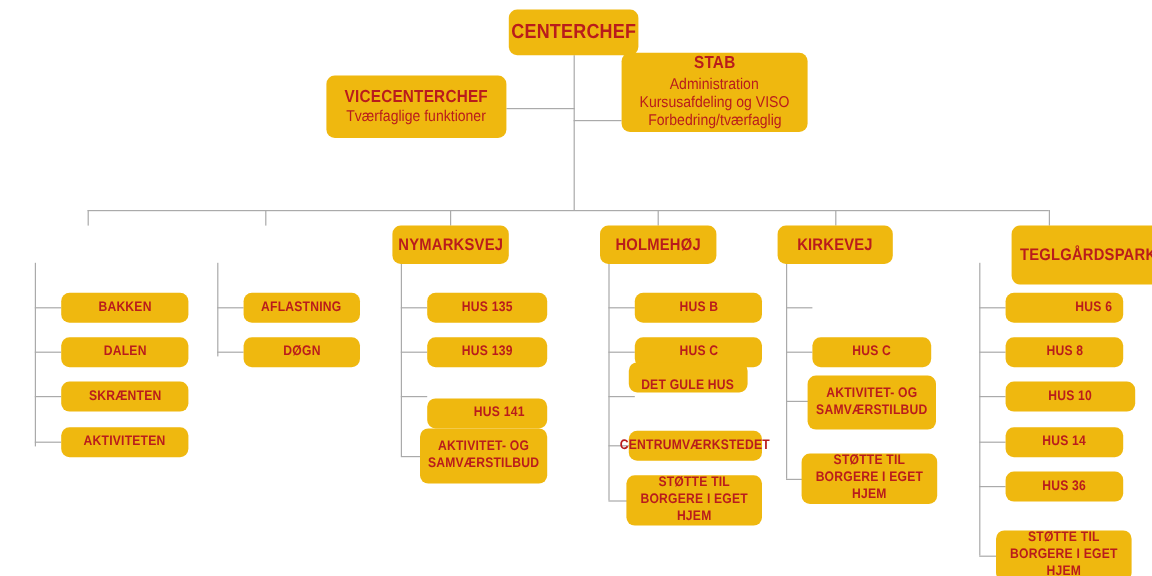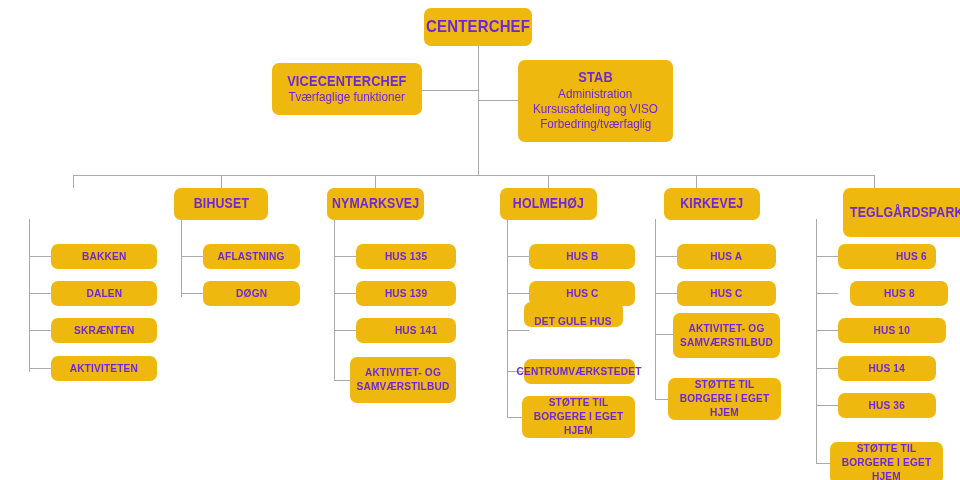--- a/index.html
+++ b/index.html
@@ -18,21 +18,21 @@
   .node {
     position: absolute;
     background: #EFB80F;
     border-radius: 7px;
     box-sizing: border-box;
     display: flex;
     flex-direction: column;
     align-items: center;
     justify-content: center;
     text-align: center;
-    color: #6d28d9;
+    color: #b91c1c;
     z-index: 2;
   }
   .node .title {
     font-weight: bold;
     letter-spacing: 0.2px;
     line-height: 1.08;
     transform: scaleX(0.88);
     white-space: nowrap;
   }
   .node .sub {
@@ -119,37 +119,34 @@
 
   <div class="node root" style="left:424px; top:8px; width:108px; height:38px;">
     <span class="title">CENTERCHEF</span>
   </div>
 
   <div class="node lvl2" style="left:272px; top:63px; width:150px; height:52px;">
     <span class="title">VICECENTERCHEF</span>
     <span class="sub">Tværfaglige funktioner</span>
   </div>
 
-  <div class="node lvl2" style="left:518px; top:60px; width:155px; height:82px;">
+  <div class="node lvl2" style="left:518px; top:44px; width:155px; height:66px;">
     <span class="title">STAB</span>
     <span class="sub">Administration</span>
     <span class="sub">Kursusafdeling og VISO</span>
     <span class="sub">Forbedring/tværfaglig</span>
   </div>
 
-  <div class="node dept" style="left:174px; top:188px; width:94px; height:32px;">
-    <span class="title">BIHUSET</span>
-  </div>
   <div class="node dept" style="left:327px; top:188px; width:97px; height:32px;">
     <span class="title">NYMARKSVEJ</span>
   </div>
   <div class="node dept" style="left:500px; top:188px; width:97px; height:32px;">
     <span class="title">HOLMEHØJ</span>
   </div>
-  <div class="node dept" style="left:664px; top:188px; width:96px; height:32px;">
+  <div class="node dept" style="left:648px; top:188px; width:96px; height:32px;">
     <span class="title">KIRKEVEJ</span>
   </div>
   <div class="node dept" style="left:819px; top:188px; width:145px; height:49px;margin-left:24px;">
     <span class="title">TEGLGÅRDSPARKEN</span>
   </div>
 
   <div class="node leaf" style="left:51px; top:244px; width:106px; height:25px;">
     <span class="title">BAKKEN</span>
   </div>
   <div class="node leaf" style="left:51px; top:318px; width:106px; height:25px;">
@@ -168,21 +165,21 @@
   <div class="node leaf" style="left:203px; top:281px; width:97px; height:25px;">
     <span class="title">DØGN</span>
   </div>
 
   <div class="node leaf" style="left:356px; top:244px; width:100px; height:25px;">
     <span class="title">HUS 135</span>
   </div>
   <div class="node leaf" style="left:356px; top:281px; width:100px; height:25px;">
     <span class="title">HUS 139</span>
   </div>
-  <div class="node leaf" style="left:356px; top:318px; width:100px; height:25px;padding-left:20px;">
+  <div class="node leaf" style="left:356px; top:332px; width:100px; height:25px;padding-left:20px;">
     <span class="title">HUS 141</span>
   </div>
   <div class="node leaf two-line" style="left:350px; top:357px; width:106px; height:46px;">
     <span class="title">AKTIVITET- OG SAMVÆRSTILBUD</span>
   </div>
 
   <div class="node leaf" style="left:529px; top:244px; width:106px; height:25px;">
     <span class="title">HUS B</span>
   </div>
   <div class="node leaf" style="left:529px; top:281px; width:106px; height:25px;">
@@ -191,37 +188,34 @@
   <div class="node leaf" style="left:524px; top:302px; width:99px; height:25px;justify-content:flex-end;">
     <span class="title">DET GULE HUS</span>
   </div>
   <div class="node leaf" style="left:524px; top:359px; width:111px; height:25px;">
     <span class="title">CENTRUMVÆRKSTEDET</span>
   </div>
   <div class="node leaf two-line" style="left:522px; top:396px; width:113px; height:42px;">
     <span class="title">STØTTE TIL BORGERE I EGET HJEM</span>
   </div>
 
-  <div class="node leaf" style="left:677px; top:244px; width:99px; height:25px;">
-    <span class="title">HUS A</span>
-  </div>
   <div class="node leaf" style="left:677px; top:281px; width:99px; height:25px;">
     <span class="title">HUS C</span>
   </div>
   <div class="node leaf two-line" style="left:673px; top:313px; width:107px; height:45px;">
     <span class="title">AKTIVITET- OG SAMVÆRSTILBUD</span>
   </div>
   <div class="node leaf two-line" style="left:668px; top:378px; width:113px; height:42px;">
     <span class="title">STØTTE TIL BORGERE I EGET HJEM</span>
   </div>
 
   <div class="node leaf" style="left:838px; top:244px; width:98px; height:25px;padding-left:48px;">
     <span class="title">HUS 6</span>
   </div>
-  <div class="node leaf" style="left:838px; top:281px; width:98px; height:25px;margin-left:12px;">
+  <div class="node leaf" style="left:838px; top:281px; width:98px; height:25px;">
     <span class="title">HUS 8</span>
   </div>
   <div class="node leaf" style="left:838px; top:318px; width:108px; height:25px;">
     <span class="title">HUS 10</span>
   </div>
   <div class="node leaf" style="left:838px; top:356px; width:98px; height:25px;">
     <span class="title">HUS 14</span>
   </div>
   <div class="node leaf" style="left:838px; top:393px; width:98px; height:25px;">
     <span class="title">HUS 36</span>

